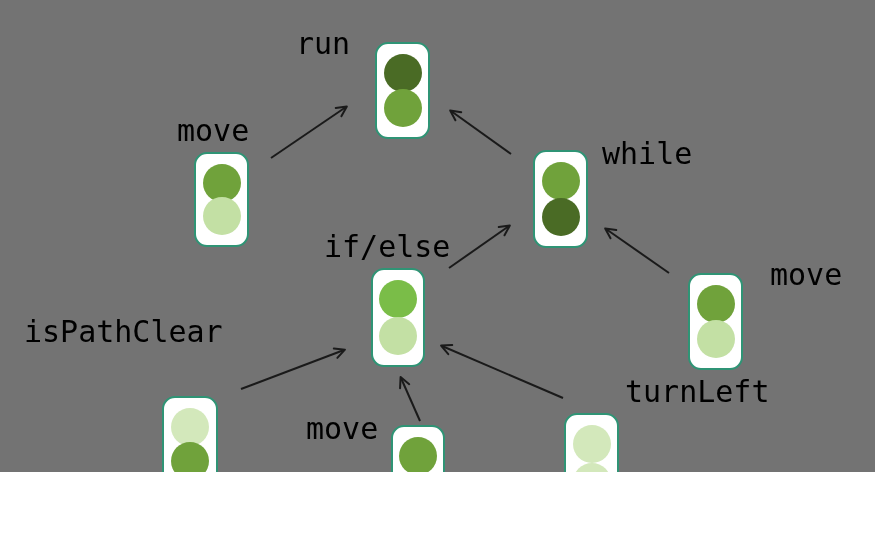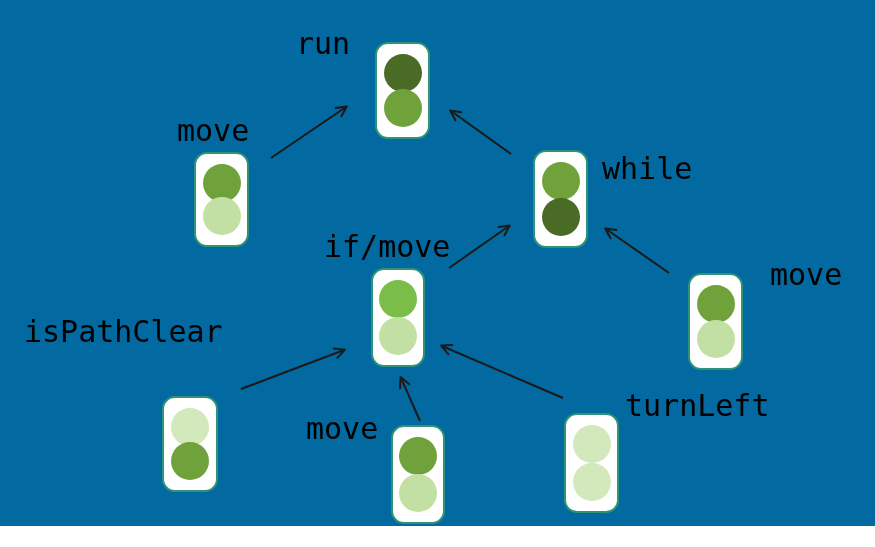--- a/index.html
+++ b/index.html
@@ -4,22 +4,22 @@
 <style>
   html, body {
     margin: 0;
     padding: 0;
     background: #ffffff;
     font-family: "DejaVu Sans Mono", "Liberation Mono", monospace;
   }
   .canvas {
     position: relative;
     width: 875px;
-    height: 526px;
-    background: #0369a1;
+    height: 472px;
+    background: #737373;
     overflow: hidden;
   }
   .arrow-layer {
     position: absolute;
     left: 0; top: 0;
     width: 875px; height: 547px;
     pointer-events: none;
   }
   .node { position: absolute; left: 0; top: 0; }
   .node-label {
@@ -73,49 +73,49 @@
     </div>
   </div>
     <div class="node">
     <div class="node-label" style="left: 177px; top: 113px; color: rgb(0, 0, 0);">move</div>
     <div class="node-box" style="left: 194px; top: 152px; width: 55px; height: 95px; border-color: rgb(47, 148, 117); background: rgb(255, 255, 255);">
       <div class="dot dot-top" style="background: rgb(112, 162, 59);"></div>
       <div class="dot dot-bottom" style="background: rgb(195, 224, 164);"></div>
     </div>
   </div>
     <div class="node">
-    <div class="node-label" style="left: 602px; top: 136px; color: rgb(0, 0, 0); margin-top: 15px;">while</div>
+    <div class="node-label" style="left: 602px; top: 136px; color: rgb(0, 0, 0);">while</div>
     <div class="node-box" style="left: 533px; top: 150px; width: 55px; height: 98px; border-color: rgb(47, 148, 117); background: rgb(255, 255, 255);">
       <div class="dot dot-top" style="background: rgb(112, 162, 59);"></div>
       <div class="dot dot-bottom" style="background: rgb(74, 107, 37);"></div>
     </div>
   </div>
     <div class="node">
-    <div class="node-label" style="left: 324px; top: 229px; color: rgb(0, 0, 0);">if/move</div>
+    <div class="node-label" style="left: 324px; top: 229px; color: rgb(0, 0, 0);">if/else</div>
     <div class="node-box" style="left: 371px; top: 268px; width: 54px; height: 99px; border-color: rgb(47, 148, 117); background: rgb(255, 255, 255);">
       <div class="dot dot-top" style="background: rgb(122, 189, 72);"></div>
       <div class="dot dot-bottom" style="background: rgb(195, 224, 164);"></div>
     </div>
   </div>
     <div class="node">
     <div class="node-label" style="left: 24px; top: 314px; color: rgb(0, 0, 0);">isPathClear</div>
     <div class="node-box" style="left: 162px; top: 396px; width: 56px; height: 96px; border-color: rgb(47, 148, 117); background: rgb(255, 255, 255);">
       <div class="dot dot-top" style="background: rgb(211, 232, 187);"></div>
       <div class="dot dot-bottom" style="background: rgb(112, 162, 59);"></div>
     </div>
   </div>
     <div class="node">
     <div class="node-label" style="left: 306px; top: 411px; color: rgb(0, 0, 0);">move</div>
     <div class="node-box" style="left: 391px; top: 425px; width: 54px; height: 99px; border-color: rgb(47, 148, 117); background: rgb(255, 255, 255);">
       <div class="dot dot-top" style="background: rgb(112, 162, 59);"></div>
       <div class="dot dot-bottom" style="background: rgb(195, 224, 164);"></div>
     </div>
   </div>
     <div class="node">
-    <div class="node-label" style="left: 625px; top: 388px; color: rgb(0, 0, 0);">turnLeft</div>
+    <div class="node-label" style="left: 625px; top: 374px; color: rgb(0, 0, 0);">turnLeft</div>
     <div class="node-box" style="left: 564px; top: 413px; width: 55px; height: 100px; border-color: rgb(47, 148, 117); background: rgb(255, 255, 255);">
       <div class="dot dot-top" style="background: rgb(211, 232, 187);"></div>
       <div class="dot dot-bottom" style="background: rgb(211, 232, 187);"></div>
     </div>
   </div>
     <div class="node">
     <div class="node-label" style="left: 770px; top: 257px; color: rgb(0, 0, 0);">move</div>
     <div class="node-box" style="left: 688px; top: 273px; width: 55px; height: 97px; border-color: rgb(47, 148, 117); background: rgb(255, 255, 255);">
       <div class="dot dot-top" style="background: rgb(112, 162, 59);"></div>
       <div class="dot dot-bottom" style="background: rgb(195, 224, 164);"></div>

